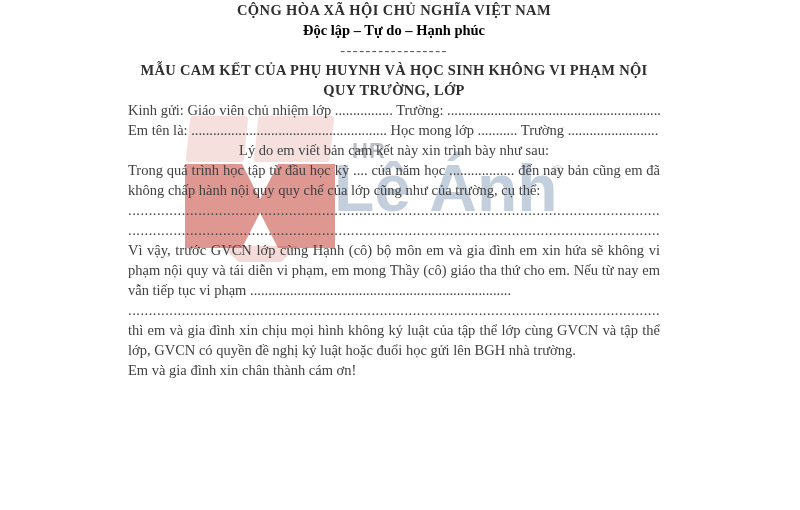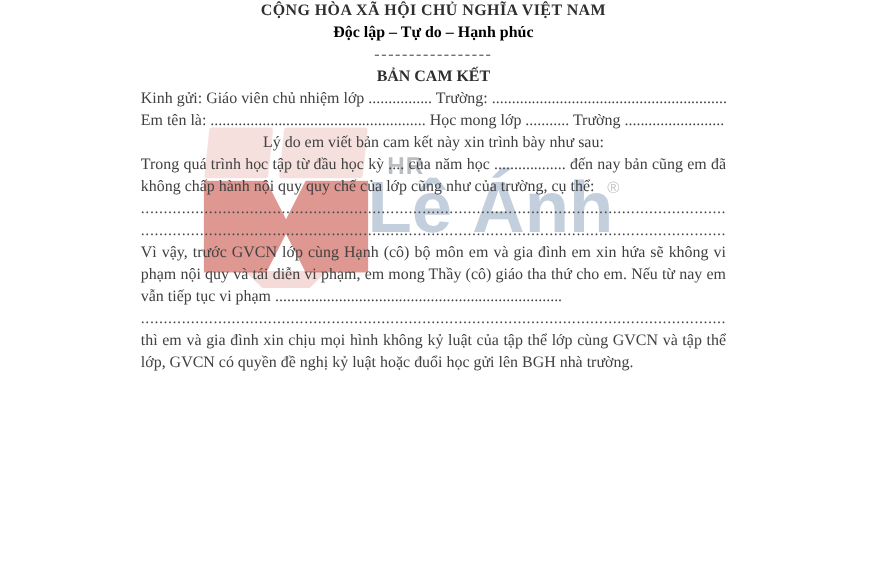--- a/index.html
+++ b/index.html
@@ -75,31 +75,32 @@
     <div class="wm-hr">HR</div>
     <div class="wm-brand">Lê Ánh</div>
     <div class="wm-reg">®</div>
   </div>
 
   <div class="content">
     <p class="c b national">CỘNG HÒA XÃ HỘI CHỦ NGHĨA VIỆT NAM</p>
     <p class="c b motto">Độc lập – Tự do – Hạnh phúc</p>
     <p class="c divider">-----------------</p>
 
-    <p class="c b subtitle">BẢN CAM KẾT</p>
+    <p class="c b title">MẪU CAM KẾT CỦA PHỤ HUYNH VÀ HỌC SINH KHÔNG VI PHẠM NỘI QUY TRƯỜNG, LỚP</p>
 
     <p class="fieldline first-field">Kinh gửi: Giáo viên chủ nhiệm lớp ................ Trường:  ....................................................................</p>
     <p class="fieldline">Em tên là:  ......................................................  Học mong lớp ...........  Trường  .........................</p>
     <p class="fieldline p-lydo">Lý do em viết bản cam kết này xin trình bày như sau:</p>
 
     <p class="para p-quatrinh">Trong quá trình học tập từ đầu học kỳ .... của năm học .................. đến nay bản cũng em đã không chấp hành nội quy quy chế của lớp cũng như của trường, cụ thể:</p>
 
     <p class="dotline dot1">................................................................................................................................................................</p>
     <p class="dotline dot2">................................................................................................................................................................</p>
 
     <p class="para p-vivay">Vì vậy, trước GVCN lớp cùng Hạnh (cô) bộ môn em và gia đình em xin hứa sẽ không vi phạm nội quy và tái diễn vi phạm, em mong Thầy (cô) giáo tha thứ cho em. Nếu từ nay em vẫn tiếp tục vi phạm  ........................................................................</p>
 
     <p class="dotline dot3">................................................................................................................................................................</p>
 
     <p class="para p-thiem">thì em và gia đình xin chịu mọi hình không kỷ luật của tập thể lớp cùng GVCN và tập thể lớp, GVCN có quyền đề nghị kỷ luật hoặc đuổi học gửi lên BGH nhà trường.</p>
+    <p class="p-camon">Em và gia đình xin chân thành cám ơn!</p>
   </div>
 
 </div>
 
 </body></html>

